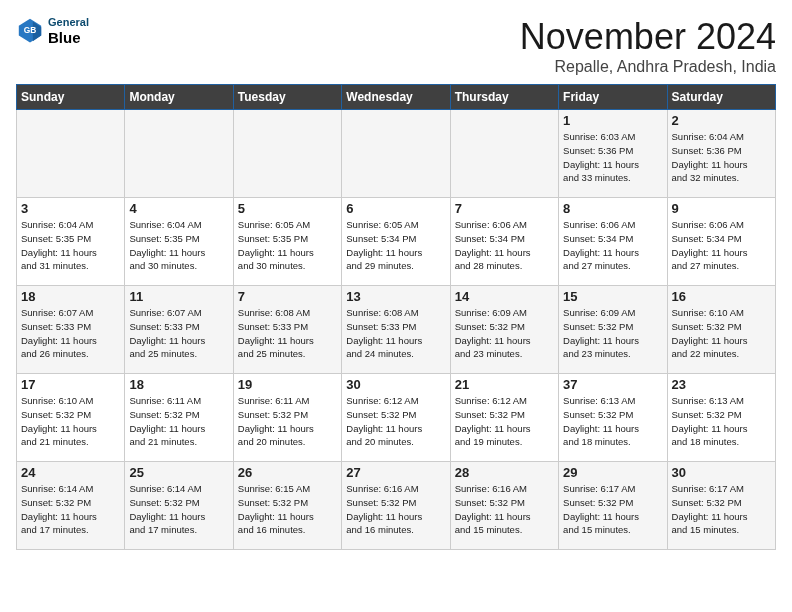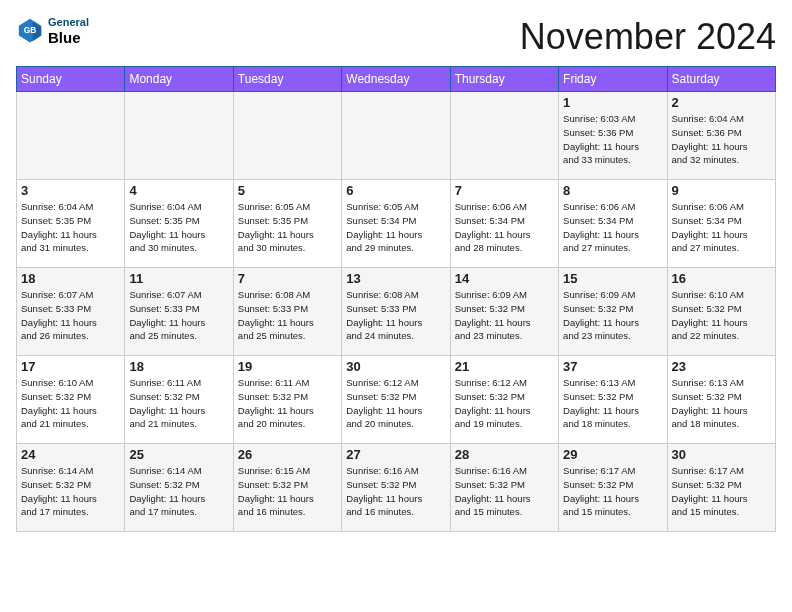--- a/index.html
+++ b/index.html
@@ -35,24 +35,24 @@
     .location-title {
       font-size: 16px;
       color: #444;
     }
     table {
       width: 100%;
       border-collapse: collapse;
       table-layout: fixed;
     }
     thead tr th {
-      background: #8b5cf6;
+      background: #404040;
       color: #fff;
       font-size: 12px;
-      font-weight: normal;
+      font-weight: bold;
       padding: 5px 4px;
       text-align: left;
       border: 1px solid #2060a0;
     }
     tbody tr td {
       border: 1px solid #ccc;
       vertical-align: top;
       padding: 3px 4px;
       font-size: 10px;
       color: #222;
@@ -87,20 +87,21 @@
       <polygon points="24,8 36,16 36,28 24,36" fill="#1a5fa0"></polygon>
       <text x="20" y="24" text-anchor="middle" fill="white" font-size="12" font-weight="bold">GB</text>
     </svg>
     <div>
       <div style="font-size:11px; font-weight:bold; color:#0c4a6e; line-height:1.2;">General</div>
       <div style="font-size:15px; font-weight:bold; color:#000000; line-height:1.2;">Blue</div>
     </div>
   </div>
   <div class="title-area">
     <div class="month-title">November 2024</div>
+    <div class="location-title">Repalle, Andhra Pradesh, India</div>
   </div>
 </div>
 
 <table>
   <thead>
     <tr id="header-row">
     <th>Sunday</th>
         <th>Monday</th>
         <th>Tuesday</th>
         <th>Wednesday</th>

